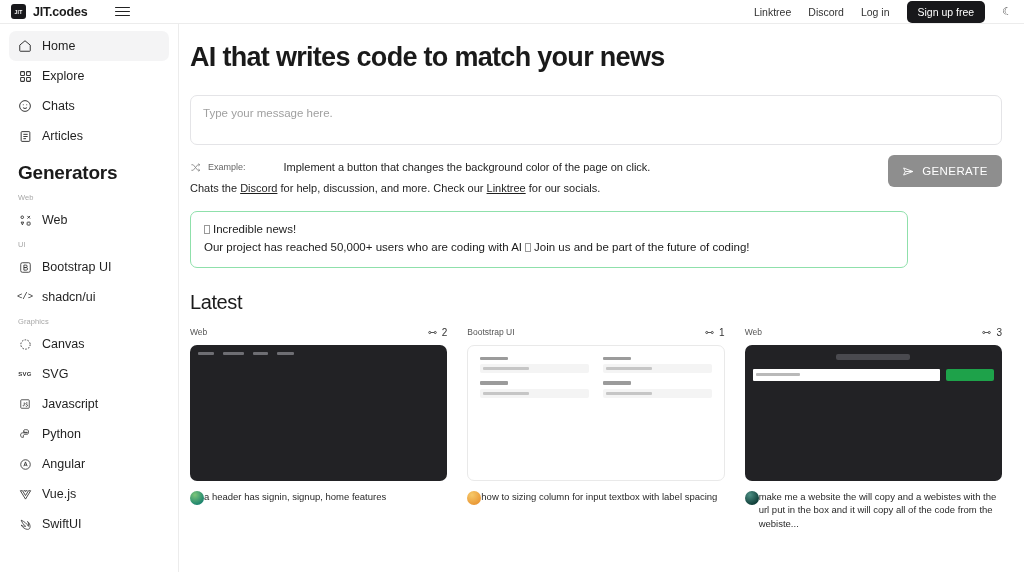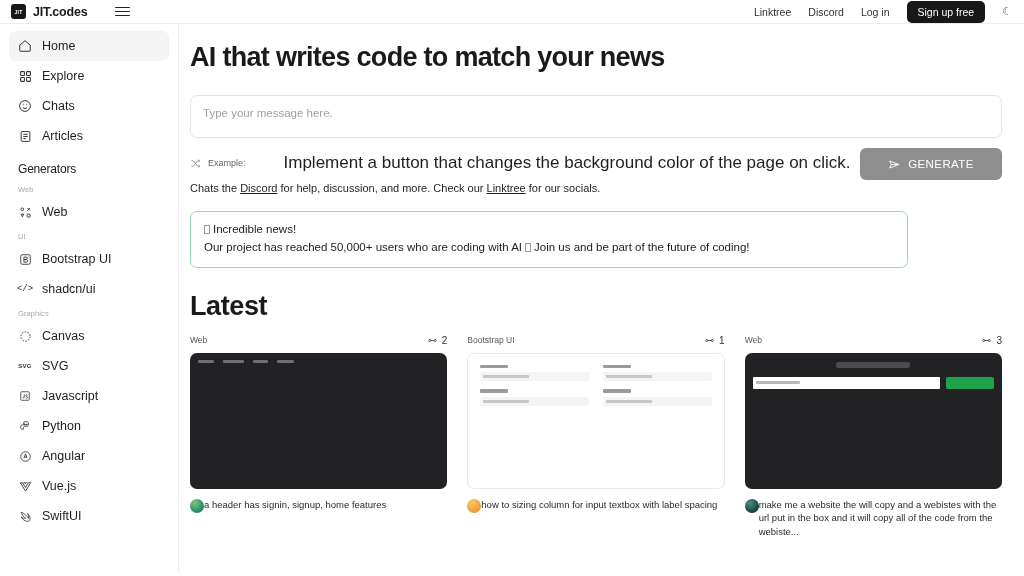--- a/index.html
+++ b/index.html
@@ -78,21 +78,21 @@
   }
   .nav-item.active { background: #f4f4f5; }
   .nav-icon {
     width: 14px; height: 14px;
     display: flex; align-items: center; justify-content: center;
     flex-shrink: 0;
     color: #333;
   }
   .nav-icon svg { display: block; }
   .sec-title {
-    font-size: 12px; font-weight: 400;
+    font-size: 19px; font-weight: 700;
     padding: 11px 9px 4px 9px;
     letter-spacing: -.2px;
   }
   .cat-label {
     font-size: 7.5px;
     color: #a8a8a8;
     padding: 5px 9px 3px 9px;
     letter-spacing: .1px;
   }
   .mono-ic { font-family: "Liberation Mono", monospace; font-size: 9px; color: #333; }
@@ -105,48 +105,48 @@
   }
   .h1 {
     font-size: 27px;
     font-weight: 700;
     letter-spacing: -.7px;
     margin: 0 0 22px 0;
   }
   .prompt-box {
     border: 1px solid #e4e4e7;
     border-radius: 7px;
-    height: 43px;
+    height: 50px;
     padding: 11px 12px;
     background: #fff;
   }
   .prompt-ph { font-size: 11.5px; color: #a0a0a0; }
 
   .ex-row {
     display: flex; align-items: flex-end;
     margin-top: 11px;
     position: relative;
     min-height: 38px;
   }
   .ex-left { padding-top: 4px; }
   .ex-line { display: flex; align-items: center; gap: 7px; }
   .shuffle-ic { color: #8a8a8a; display: flex; align-items: center; }
   .ex-label { font-size: 9px; color: #666; }
-  .ex-text { font-size: 17px; color: #1f1f1f; margin-left: 3px; padding-left: 28px; }
+  .ex-text { font-size: 11px; color: #1f1f1f; margin-left: 3px; padding-left: 28px; }
   .join-line { font-size: 11px; color: #1f1f1f; margin-top: 9px; }
   .join-line a { color: #1f1f1f; text-decoration: underline; cursor: pointer; }
 
   .gen-btn {
     position: absolute;
     right: 0; top: -1px;
     background: #8e8e8e;
     color: #fff;
     border: none;
     border-radius: 6px;
-    width: 142px; height: 32px;
+    width: 114px; height: 32px;
     display: flex; align-items: center; justify-content: center;
     gap: 7px;
     font-size: 11.5px;
     letter-spacing: .4px;
     cursor: pointer;
     font-family: inherit;
   }
 
   .banner {
     margin-top: 17px;
@@ -160,21 +160,21 @@
   .tofu {
     display: inline-block;
     width: 6px; height: 9px;
     border: 1px solid #999;
     vertical-align: -1px;
     margin-right: 3px;
   }
   .tofu.inline { margin: 0 3px; }
 
   .h2 {
-    font-size: 27px; font-weight: 700;
+    font-size: 20px; font-weight: 400;
     margin: 23px 0 13px 0;
     letter-spacing: -.4px;
   }
 
   
   .cards { display: flex; gap: 20px; }
   .card { width: 261px; }
   .card-head {
     display: flex; align-items: center;
     margin-bottom: 7px;

